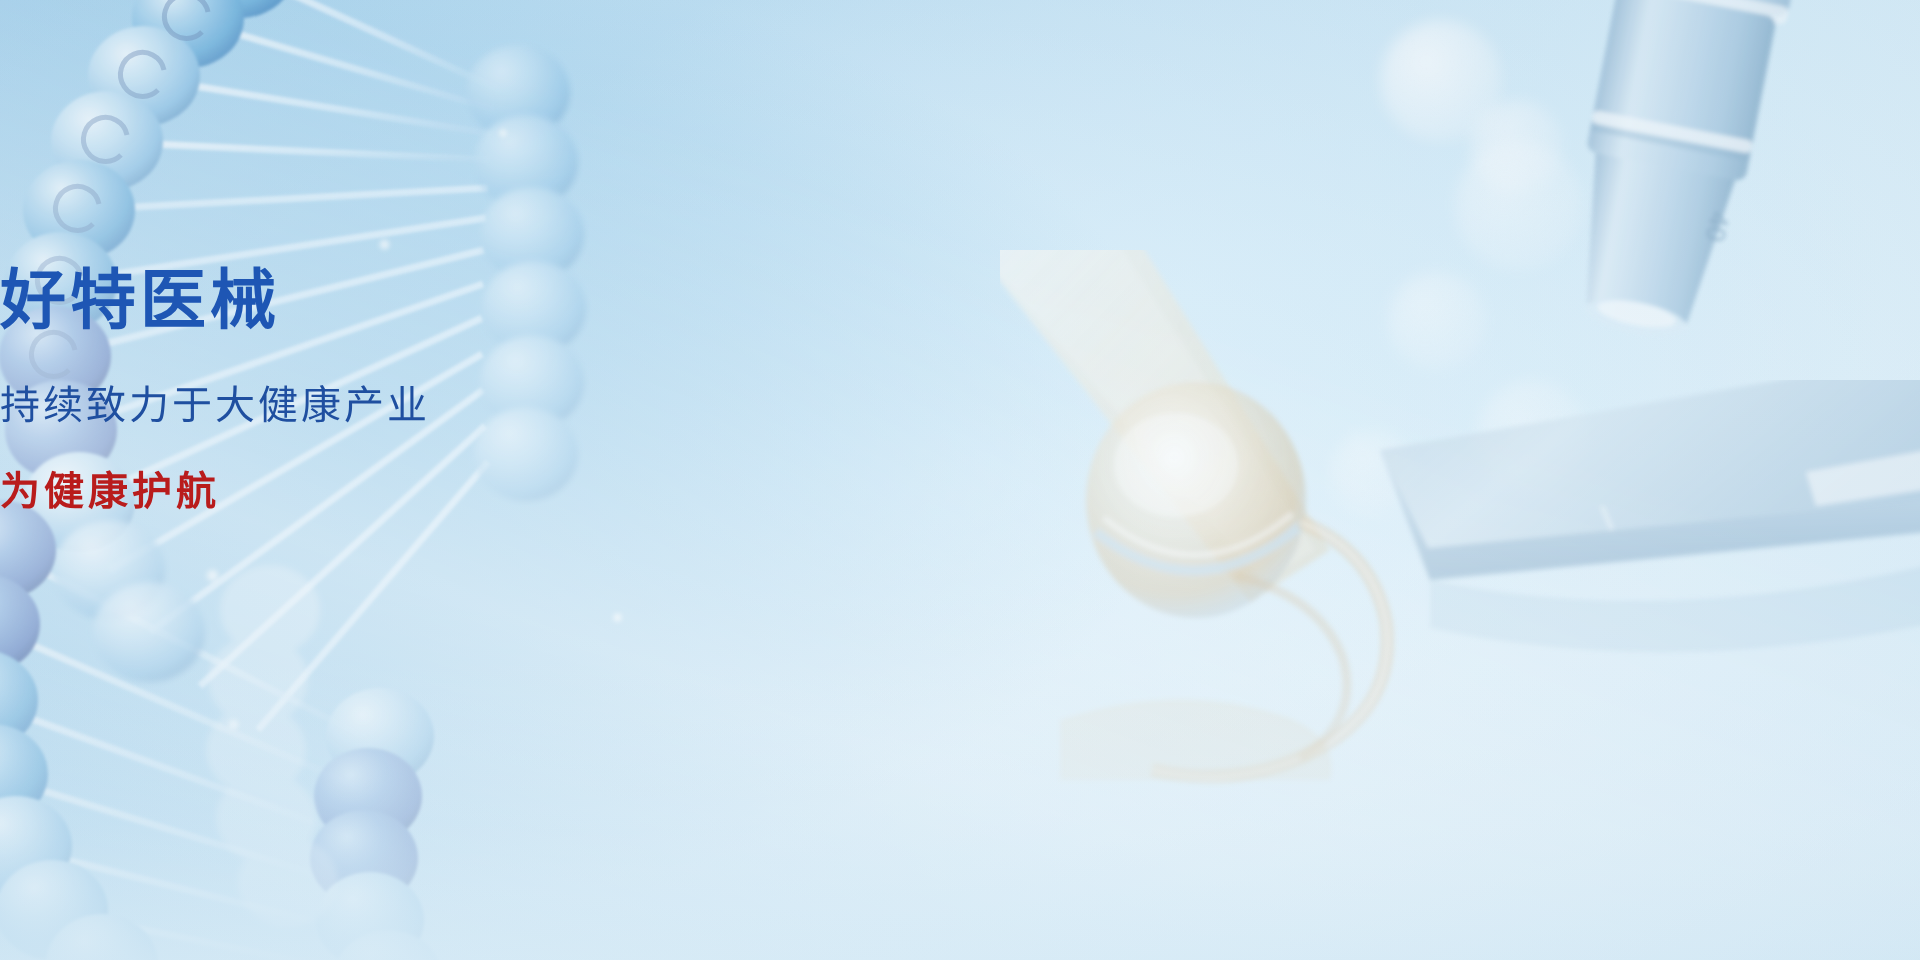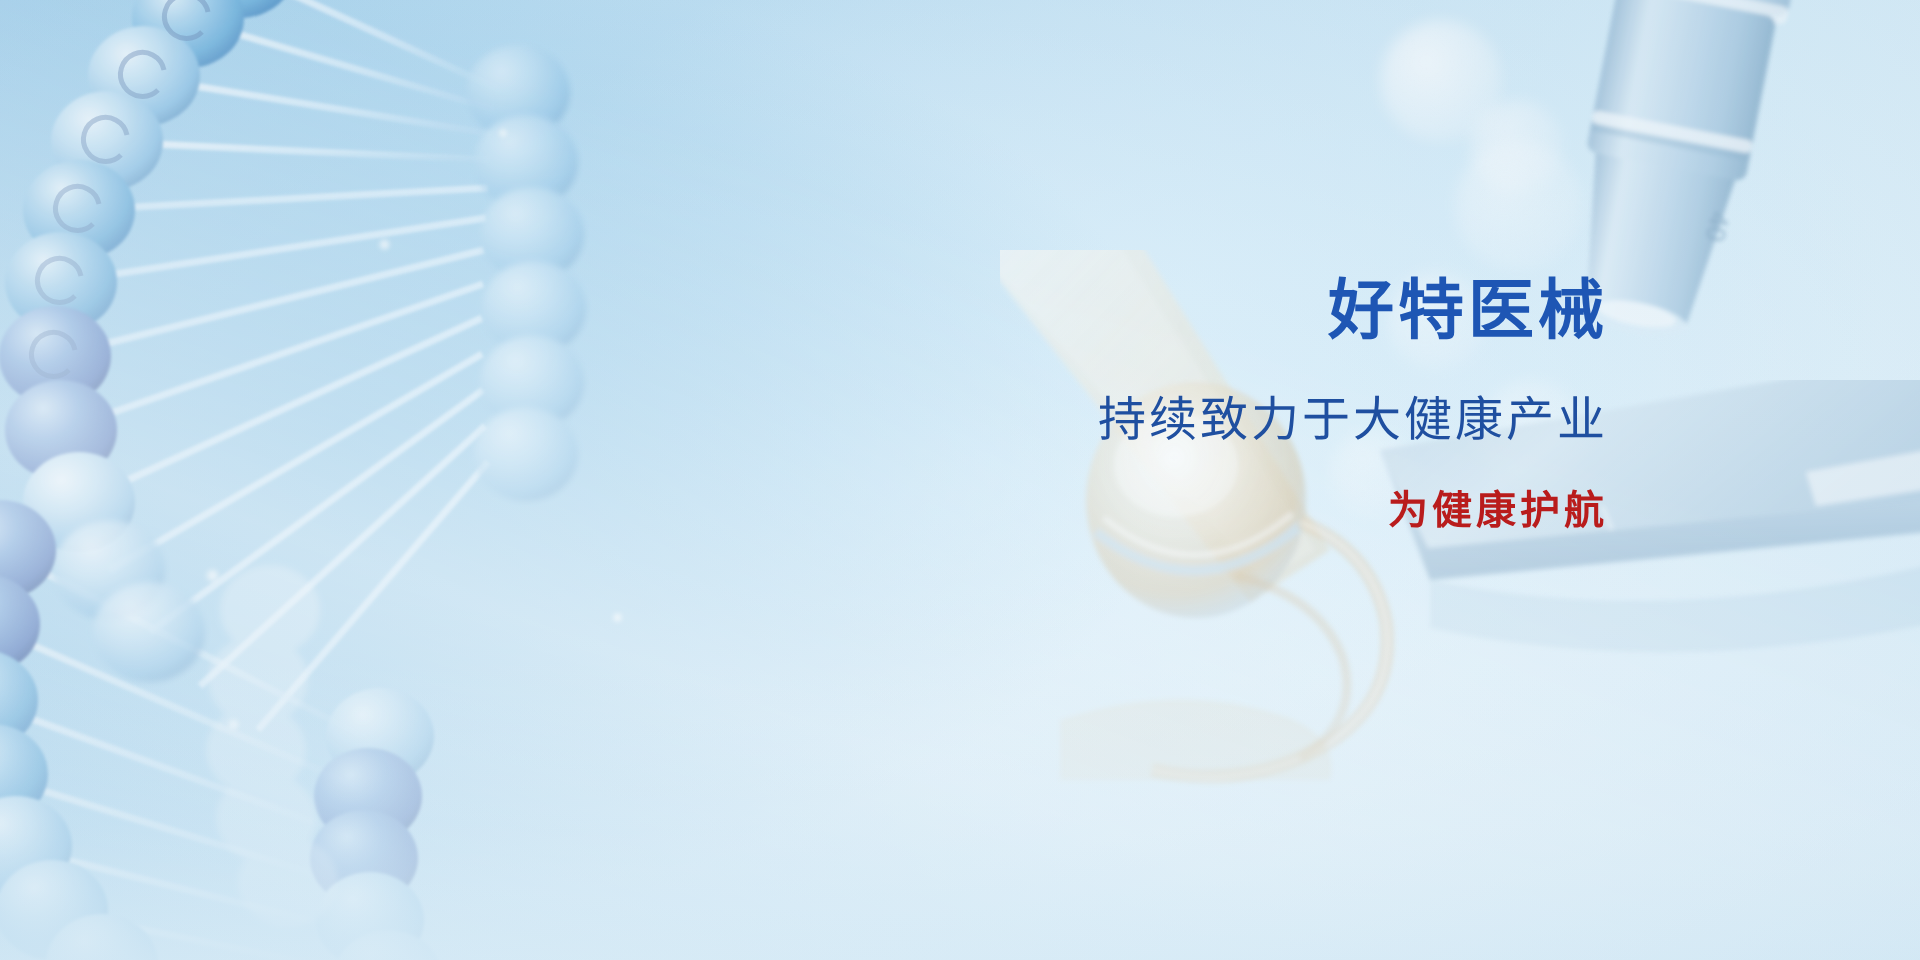--- a/index.html
+++ b/index.html
@@ -105,41 +105,41 @@
     left: 0; right: 0; bottom: 0;
     height: 300px;
     background: linear-gradient(to top, rgba(225,242,251,0.9) 0%, rgba(225,242,251,0.3) 45%, rgba(225,242,251,0) 100%);
     pointer-events: none;
   }
 
   
   .copy {
     position: absolute;
     left: 0;
-    top: 274px;
+    top: 264px;
     width: 1608px;
-    text-align: right;
+    text-align: left;
     z-index: 40;
   }
   .brand-title {
     font-size: 66px;
     font-weight: 700;
     letter-spacing: 4px;
     line-height: 1.1;
     color: #1e56b4;
     margin: 0;
     white-space: nowrap;
   }
   .tagline-1 {
-    font-size: 48px;
+    font-size: 40px;
     font-weight: 400;
     letter-spacing: 3px;
     line-height: 1.2;
     color: #1f4fa0;
-    margin: 44px 0 0 12px;
+    margin: 44px 0 0 0;
     white-space: nowrap;
   }
   .tagline-2 {
     font-size: 40px;
     font-weight: 700;
     letter-spacing: 4px;
     line-height: 1.2;
     color: #b91c1c;
     margin: 38px 0 0 0;
     white-space: nowrap;

